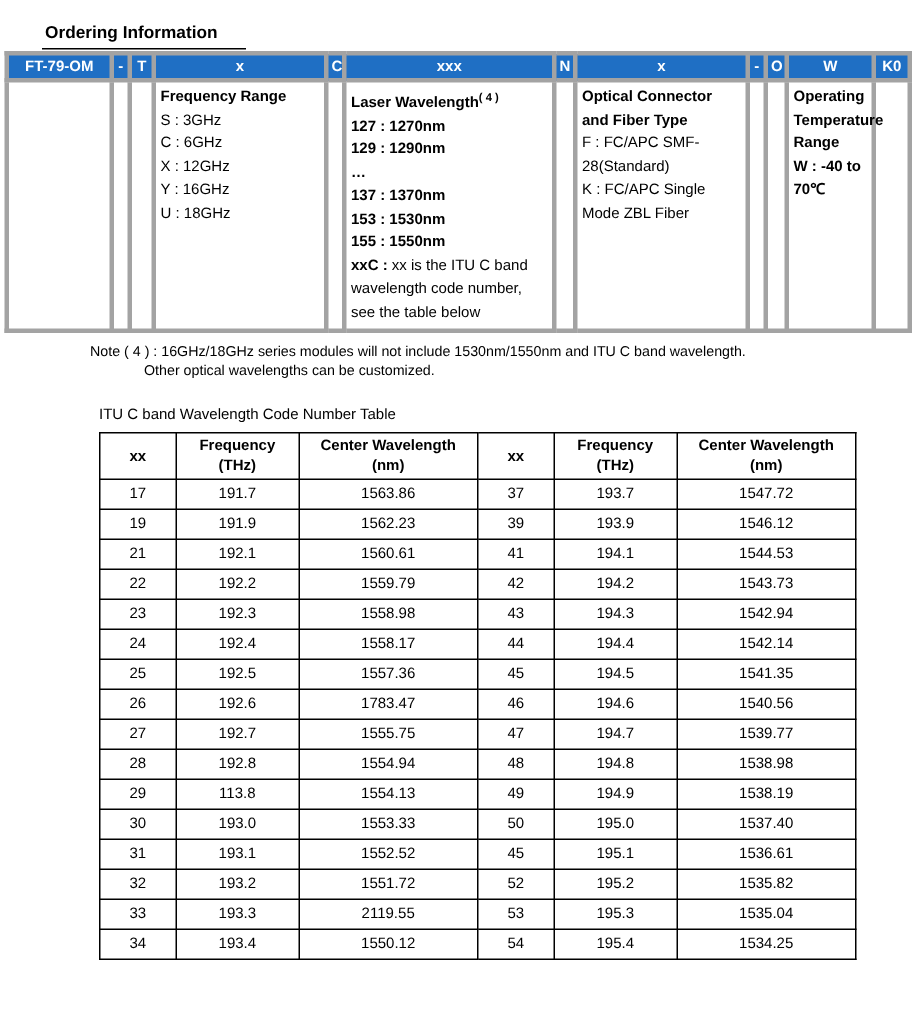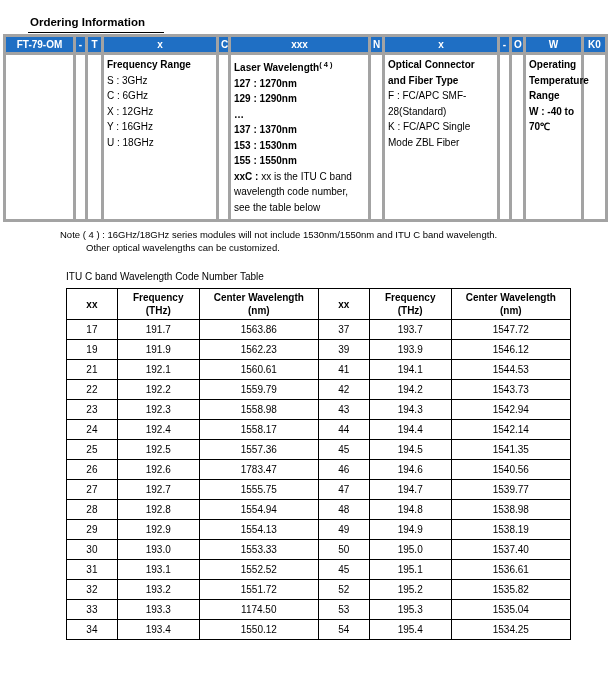--- a/index.html
+++ b/index.html
@@ -83,21 +83,21 @@
   .note {
     position: absolute;
     left: 60px;
     top: 228px;
     font-size: 9.5px;
     line-height: 14px;
     width: 520px;
   }
   .note-line2 {
     position: absolute;
-    left: 86px;
+    left: 96px;
     top: 242px;
     font-size: 9.5px;
   }
 
   
   .itu-caption {
     position: absolute;
     left: 66px;
     top: 271px;
     font-size: 10px;
@@ -327,21 +327,21 @@
       <tr>
           <td>28</td>
           <td>192.8</td>
           <td>1554.94</td>
           <td>48</td>
           <td>194.8</td>
           <td>1538.98</td>
         </tr>
       <tr>
           <td>29</td>
-          <td>192.9</td>
+          <td>113.8</td>
           <td>1554.13</td>
           <td>49</td>
           <td>194.9</td>
           <td>1538.19</td>
         </tr>
       <tr>
           <td>30</td>
           <td>193.0</td>
           <td>1553.33</td>
           <td>50</td>
@@ -360,21 +360,21 @@
           <td>32</td>
           <td>193.2</td>
           <td>1551.72</td>
           <td>52</td>
           <td>195.2</td>
           <td>1535.82</td>
         </tr>
       <tr>
           <td>33</td>
           <td>193.3</td>
-          <td>1174.50</td>
+          <td>2119.55</td>
           <td>53</td>
           <td>195.3</td>
           <td>1535.04</td>
         </tr>
       <tr>
           <td>34</td>
           <td>193.4</td>
           <td>1550.12</td>
           <td>54</td>
           <td>195.4</td>

